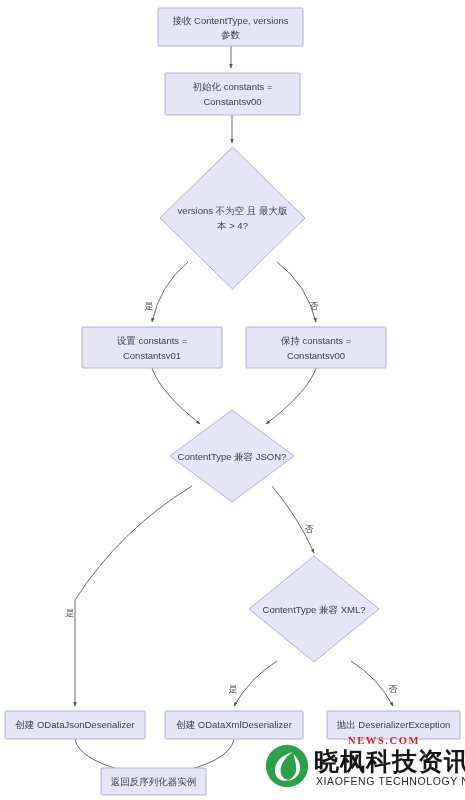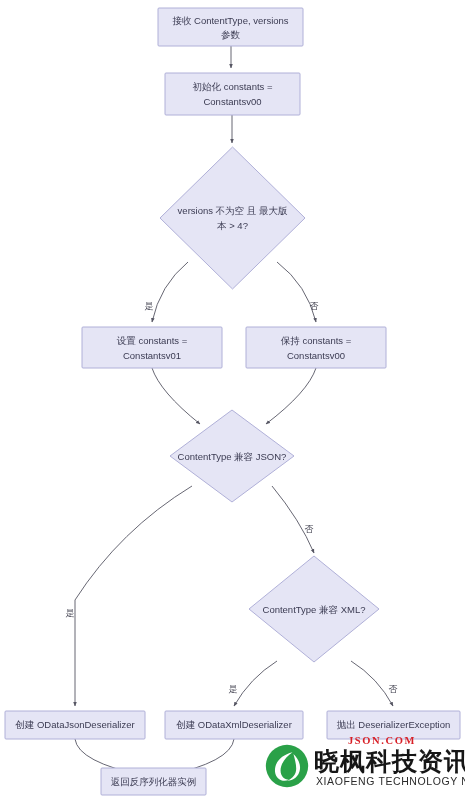--- a/index.html
+++ b/index.html
@@ -211,16 +211,16 @@
   </svg>
 </div>
 
 <div id="watermark">
   <svg class="wm-logo" viewBox="0 0 100 100">
     <circle cx="50" cy="50" r="46" fill="#2aa148"></circle>
     <path d="M 62 20 C 36 26 22 44 24 63 C 26 80 42 86 54 80 C 44 80 36 72 36 60 C 36 44 48 30 62 20 Z" fill="#ffffff"></path>
     <path d="M 64 24 C 74 34 80 46 78 58 C 76 72 64 82 50 82 C 62 78 70 68 70 56 C 70 44 66 32 64 24 Z" fill="#ffffff"></path>
     <path d="M 47 38 C 52 42 56 48 56 56 C 56 66 49 72 42 72 C 50 68 52 60 50 52 C 49 46 47 41 47 38 Z" fill="#2aa148"></path>
   </svg>
-  <div class="wm-domain">JSON.COM</div>
+  <div class="wm-domain">NEWS.COM</div>
   <div class="wm-cn">晓枫科技资讯</div>
   <div class="wm-en">XIAOFENG TECHNOLOGY NEWS</div>
 </div>
 
 </body></html>

